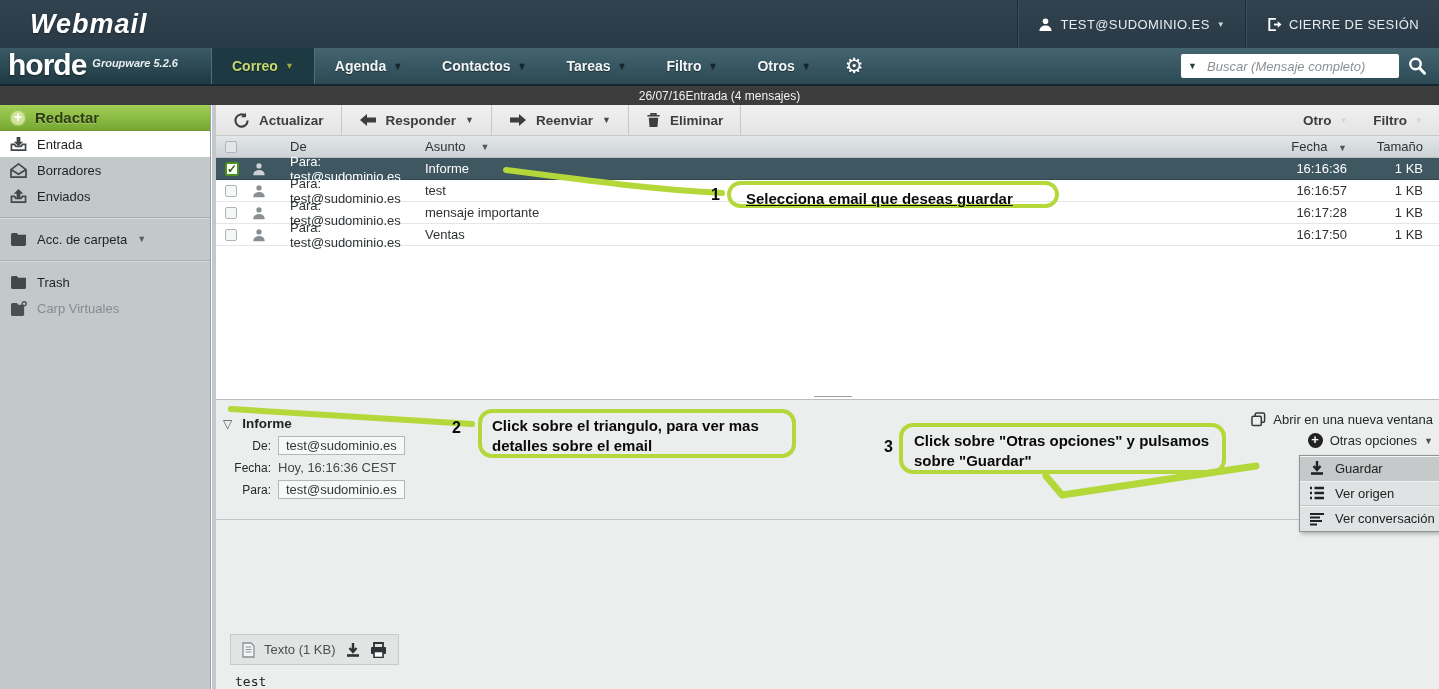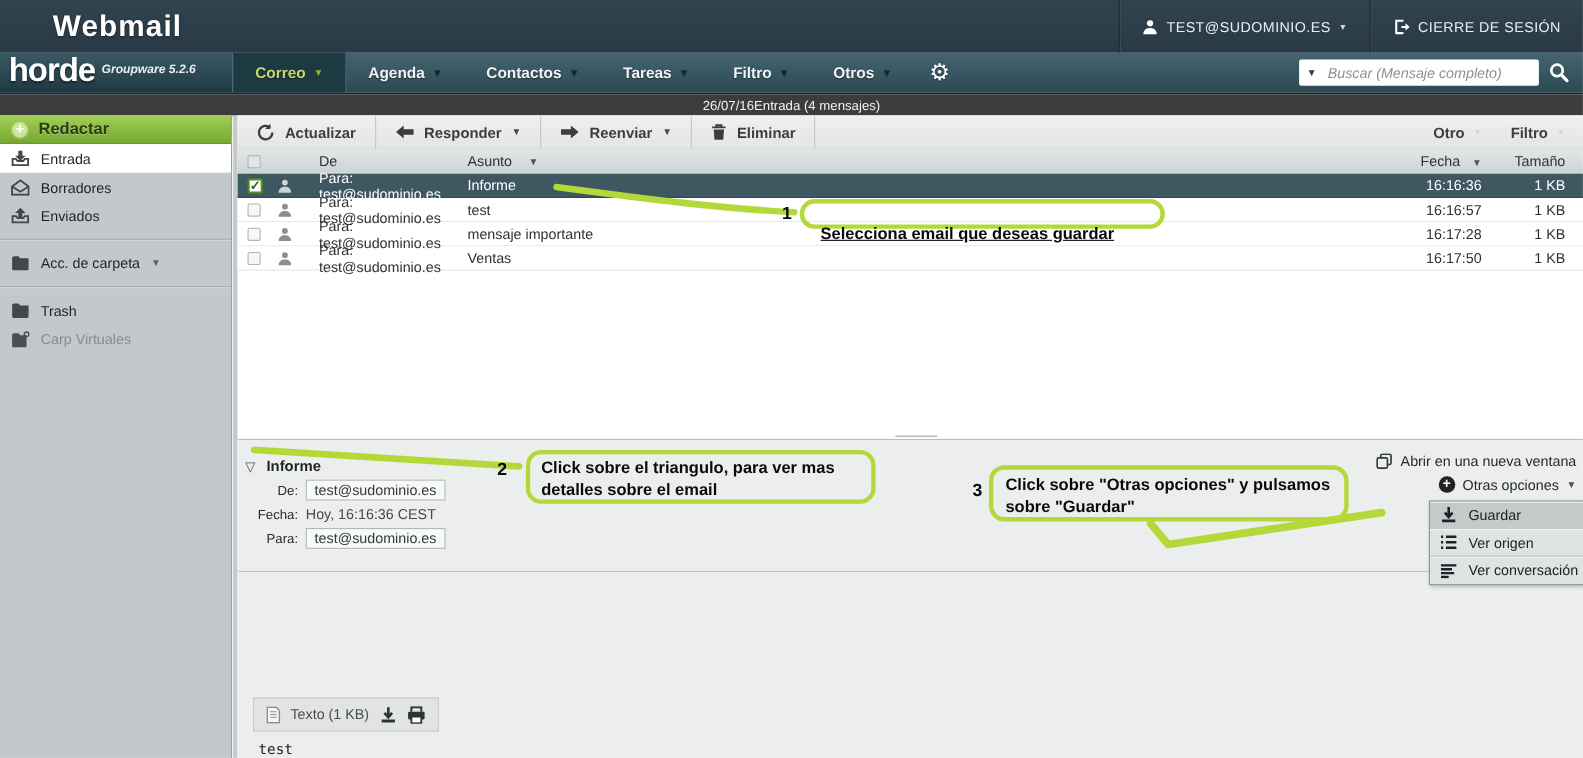--- a/index.html
+++ b/index.html
@@ -3,22 +3,22 @@
 <meta charset="utf-8">
 <style>
   * { margin:0; padding:0; box-sizing:border-box; }
   html,body { width:1439px; height:689px; overflow:hidden; }
   body { font-family:"Liberation Sans", sans-serif; background:#fff; }
   #app { position:relative; width:1439px; height:689px; background:#fff; }
 
   
   .topbar { position:absolute; left:0; top:0; width:1439px; height:48px;
     background:linear-gradient(#31434f,#293a46); display:flex; align-items:center; }
-  .logo-webmail { font-size:27px; font-weight:bold; color:#fff;
-    letter-spacing:1px; padding-left:48px; text-shadow:0 1px 2px rgba(0,0,0,.4); }
+  .logo-webmail { font-size:27px; font-weight:bold; font-style:italic; color:#fff;
+    letter-spacing:1px; padding-left:30px; text-shadow:0 1px 2px rgba(0,0,0,.4); }
   .topbar-right { margin-left:auto; display:flex; height:48px; }
   .topbar-sec { display:flex; align-items:center; gap:7px; padding:0 20px; height:48px;
     border-left:1px solid #1e2d38; box-shadow:inset 1px 0 0 #3a4d5a; color:#e8ecee;
     font-size:13px; letter-spacing:.4px; cursor:pointer; }
   .caret { font-size:8px; color:#cfd6da; }
 
   
   .navbar { position:absolute; left:0; top:48px; width:1439px; height:38px;
     background:linear-gradient(#446470,#2b4a54); border-bottom:2px solid #15262d;
     display:flex; align-items:stretch; }
@@ -136,21 +136,21 @@
   .menu-item:last-child { border-bottom:0; }
   .menu-item.hl { background:#c5c9ca; }
 
   
   .ann-svg { position:absolute; left:0; top:0; width:1439px; height:689px; z-index:30;
     pointer-events:none; }
   .ann-box { position:absolute; z-index:31; border:4px solid #b4d83a; border-radius:14px;
     font-size:15px; font-weight:bold; color:#0a0a0a; pointer-events:none; line-height:20px; }
   .ann-num { position:absolute; z-index:31; font-size:16px; font-weight:bold; color:#0a0a0a;
     pointer-events:none; }
-  #ann1 { left:727px; top:181px; width:332px; height:27px; padding:18px 0 0 15px;text-decoration:underline; }
+  #ann1 { left:727px; top:181px; width:332px; height:27px; padding:4px 0 0 15px;text-decoration:underline; }
   #ann2 { left:478px; top:409px; width:318px; height:49px; padding:3px 0 0 10px; }
   #ann3 { left:899px; top:423px; width:327px; height:51px; padding:4px 0 0 11px; }
   #num1 { left:711px; top:186px; } #num2 { left:452px; top:419px; } #num3 { left:884px; top:438px; }
 
   svg.ic { display:block; }
 </style>
 </head>
 <body>
 
 <div id="app">

